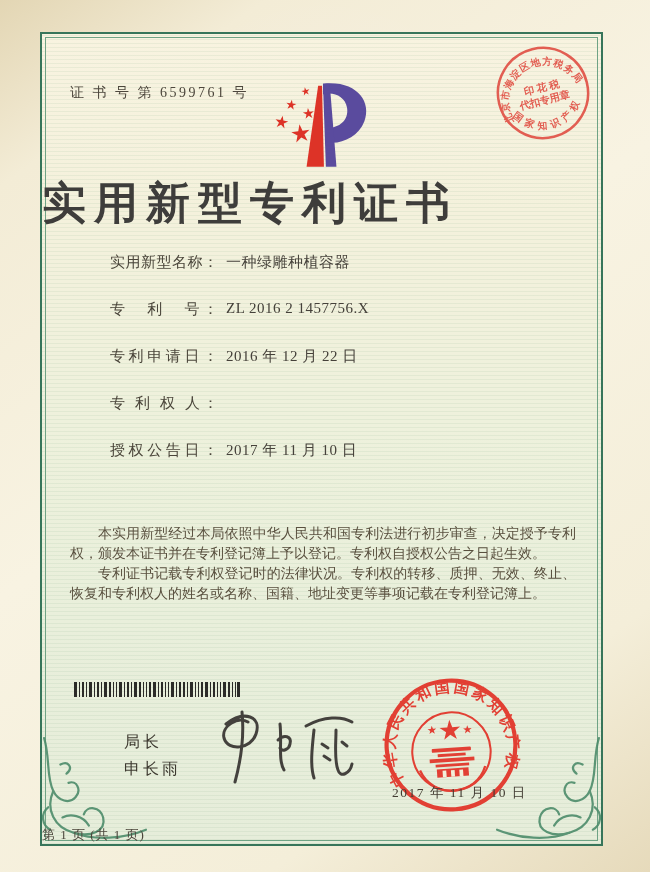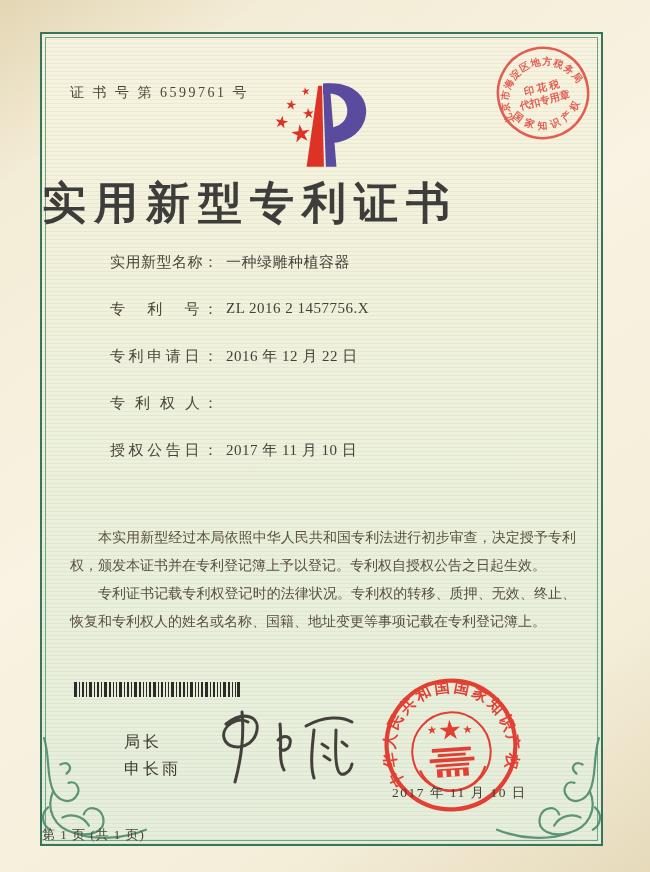--- a/index.html
+++ b/index.html
@@ -29,21 +29,21 @@
 
   .title { position:absolute; left:0; right:4px; top:140px; text-align:left;
            font-size:44px; font-weight:700; letter-spacing:8px; color:#3e3d3b; }
 
   .fields { position:absolute; left:28px; top:219px; right:40px;margin-left:40px; }
   .field-row { height:47px; display:flex; align-items:flex-start; font-size:15px; }
   .field-label { display:inline-block; width:108px; text-align:justify; text-align-last:justify; color:#4a453a; }
   .field-value { margin-left:8px; color:#45413a; letter-spacing:0.5px;text-align:center; }
 
   .paras { position:absolute; left:28px; top:490px; width:506px;
-           font-size:14px; line-height:28px; color:#59503f; text-align:justify; }
+           font-size:14px; line-height:20px; color:#59503f; text-align:justify; }
   .paras p { text-indent:2em; }
 
   .barcode { position:absolute; left:32px; top:648px; width:166px; height:15px; }
 
   .director { position:absolute; left:44px; top:694px; font-size:16px; color:#3c382f; line-height:27px; letter-spacing:3px;margin-left:38px; }
 
   .signature { position:absolute; left:160px; top:672px; width:160px; height:84px; }
 
   .seal { position:absolute; left:339px; top:641px; width:140px; height:140px; transform:rotate(-4deg); opacity:0.93; }
 

